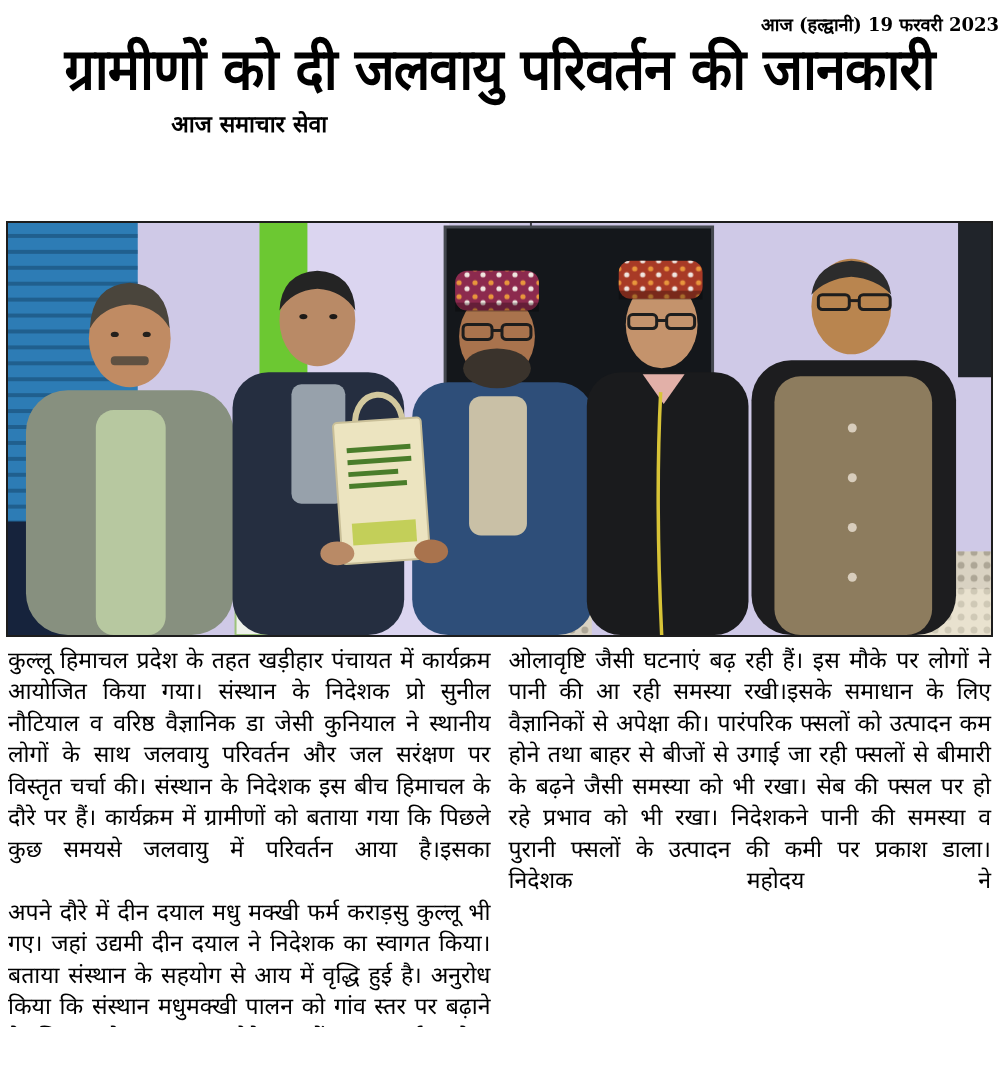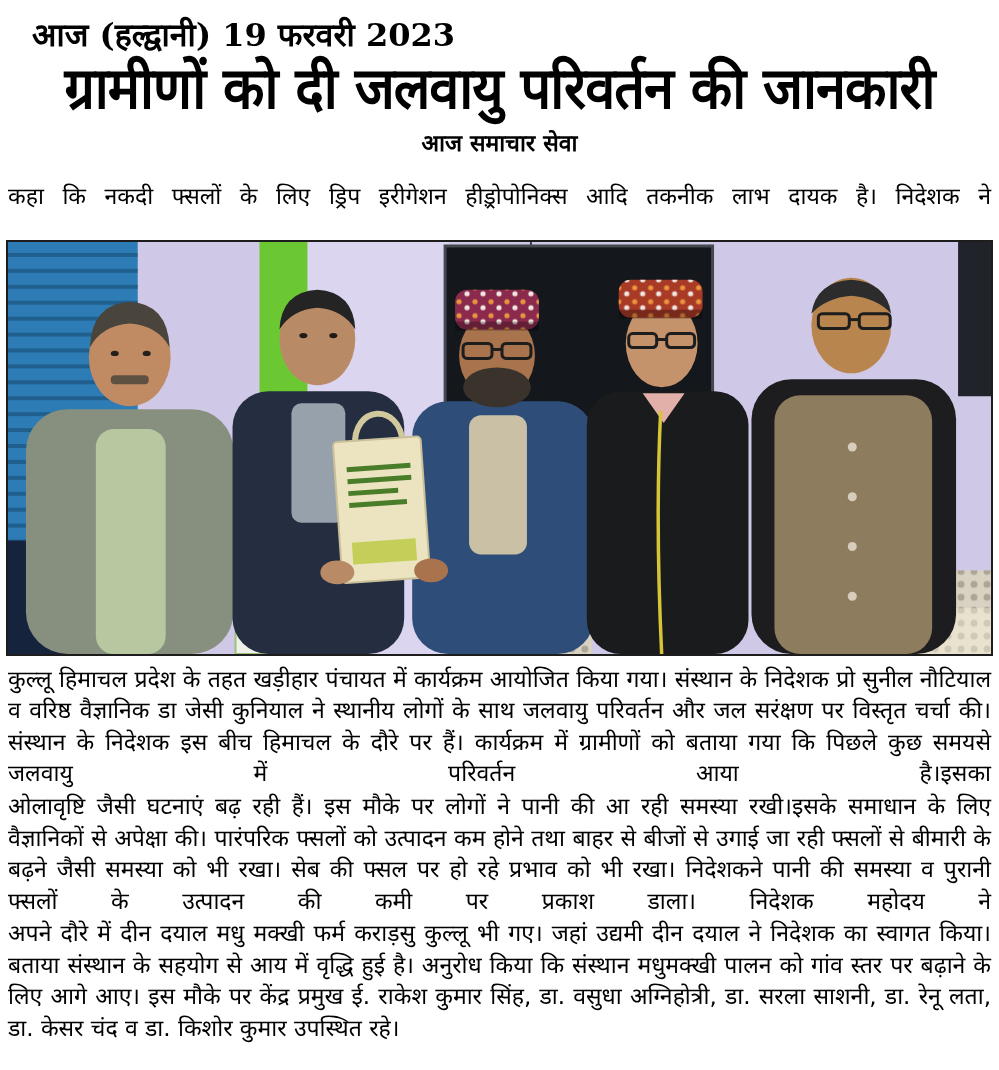--- a/index.html
+++ b/index.html
@@ -1,22 +1,22 @@
 <!DOCTYPE html>
 <html><head>
 <meta charset="utf-8">
 <style>
   html,body{margin:0;padding:0;background:#ffffff;}
   body{width:999px;height:1070px;overflow:hidden;color:#000;
        font-family:"DejaVu Sans",sans-serif;-webkit-font-smoothing:antialiased;}
-  .dateline{padding-top:12px;text-align:left;font-family:"DejaVu Serif",serif;
-            font-weight:bold;font-size:32px;padding-left:32px;}
+  .dateline{padding-top:12px;text-align:right;font-family:"DejaVu Serif",serif;
+            font-weight:bold;font-size:18px;padding-left:32px;}
   .headline{margin:2px 0 6px;text-align:center;font-size:54px;font-weight:800;
             line-height:1.2;white-space:nowrap;letter-spacing:-1px;transform:scaleY(1.06);}
-  .cols{display:grid;grid-template-columns:1fr;column-gap:18px;
+  .cols{display:grid;grid-template-columns:1fr 1fr;column-gap:18px;
         padding:0 8px;font-size:23px;line-height:31.5px;text-align:justify;}
   .cols p{margin:0;text-align:justify;text-align-last:justify;}
   .cols p.lastpara{text-align-last:auto;}
   .byline{text-align:center;font-weight:bold;}
   .lead{font-weight:bold;}
   .top{height:106px;overflow:hidden;}
   .bottom{margin-top:2px;height:382px;overflow:hidden;}
   figure.photo{margin:6px auto 8px;width:983px;height:412px;border:2px solid #1d1d1d;
                padding:0;background:#cfc9e7;}
   figure.photo svg{display:block;width:100%;height:100%;}
@@ -26,23 +26,20 @@
 
 <div>
 
   <div class="dateline">आज (हल्द्वानी) 19 फरवरी 2023</div>
 
   <h1 class="headline">ग्रामीणों को दी जलवायु परिवर्तन की जानकारी</h1>
 
   <div class="cols top">
     <div>
       <div class="byline">आज समाचार सेवा</div>
-    </div>
-    <div>
-      <p>कहा कि नकदी फ्सलों के लिए ड्रिप इरीगेशन हीड़्रोपोनिक्स आदि तकनीक लाभ दायक है। निदेशक ने</p>
     </div>
   </div>
 
   <figure class="photo">
     <svg viewBox="0 0 985 414" preserveAspectRatio="none">
       <defs>
         <pattern id="shutterLines" width="10" height="16" patternUnits="userSpaceOnUse">
           <rect y="11" width="10" height="4" fill="rgba(10,40,70,.35)"></rect>
         </pattern>
         <pattern id="weave" width="13" height="13" patternUnits="userSpaceOnUse">

